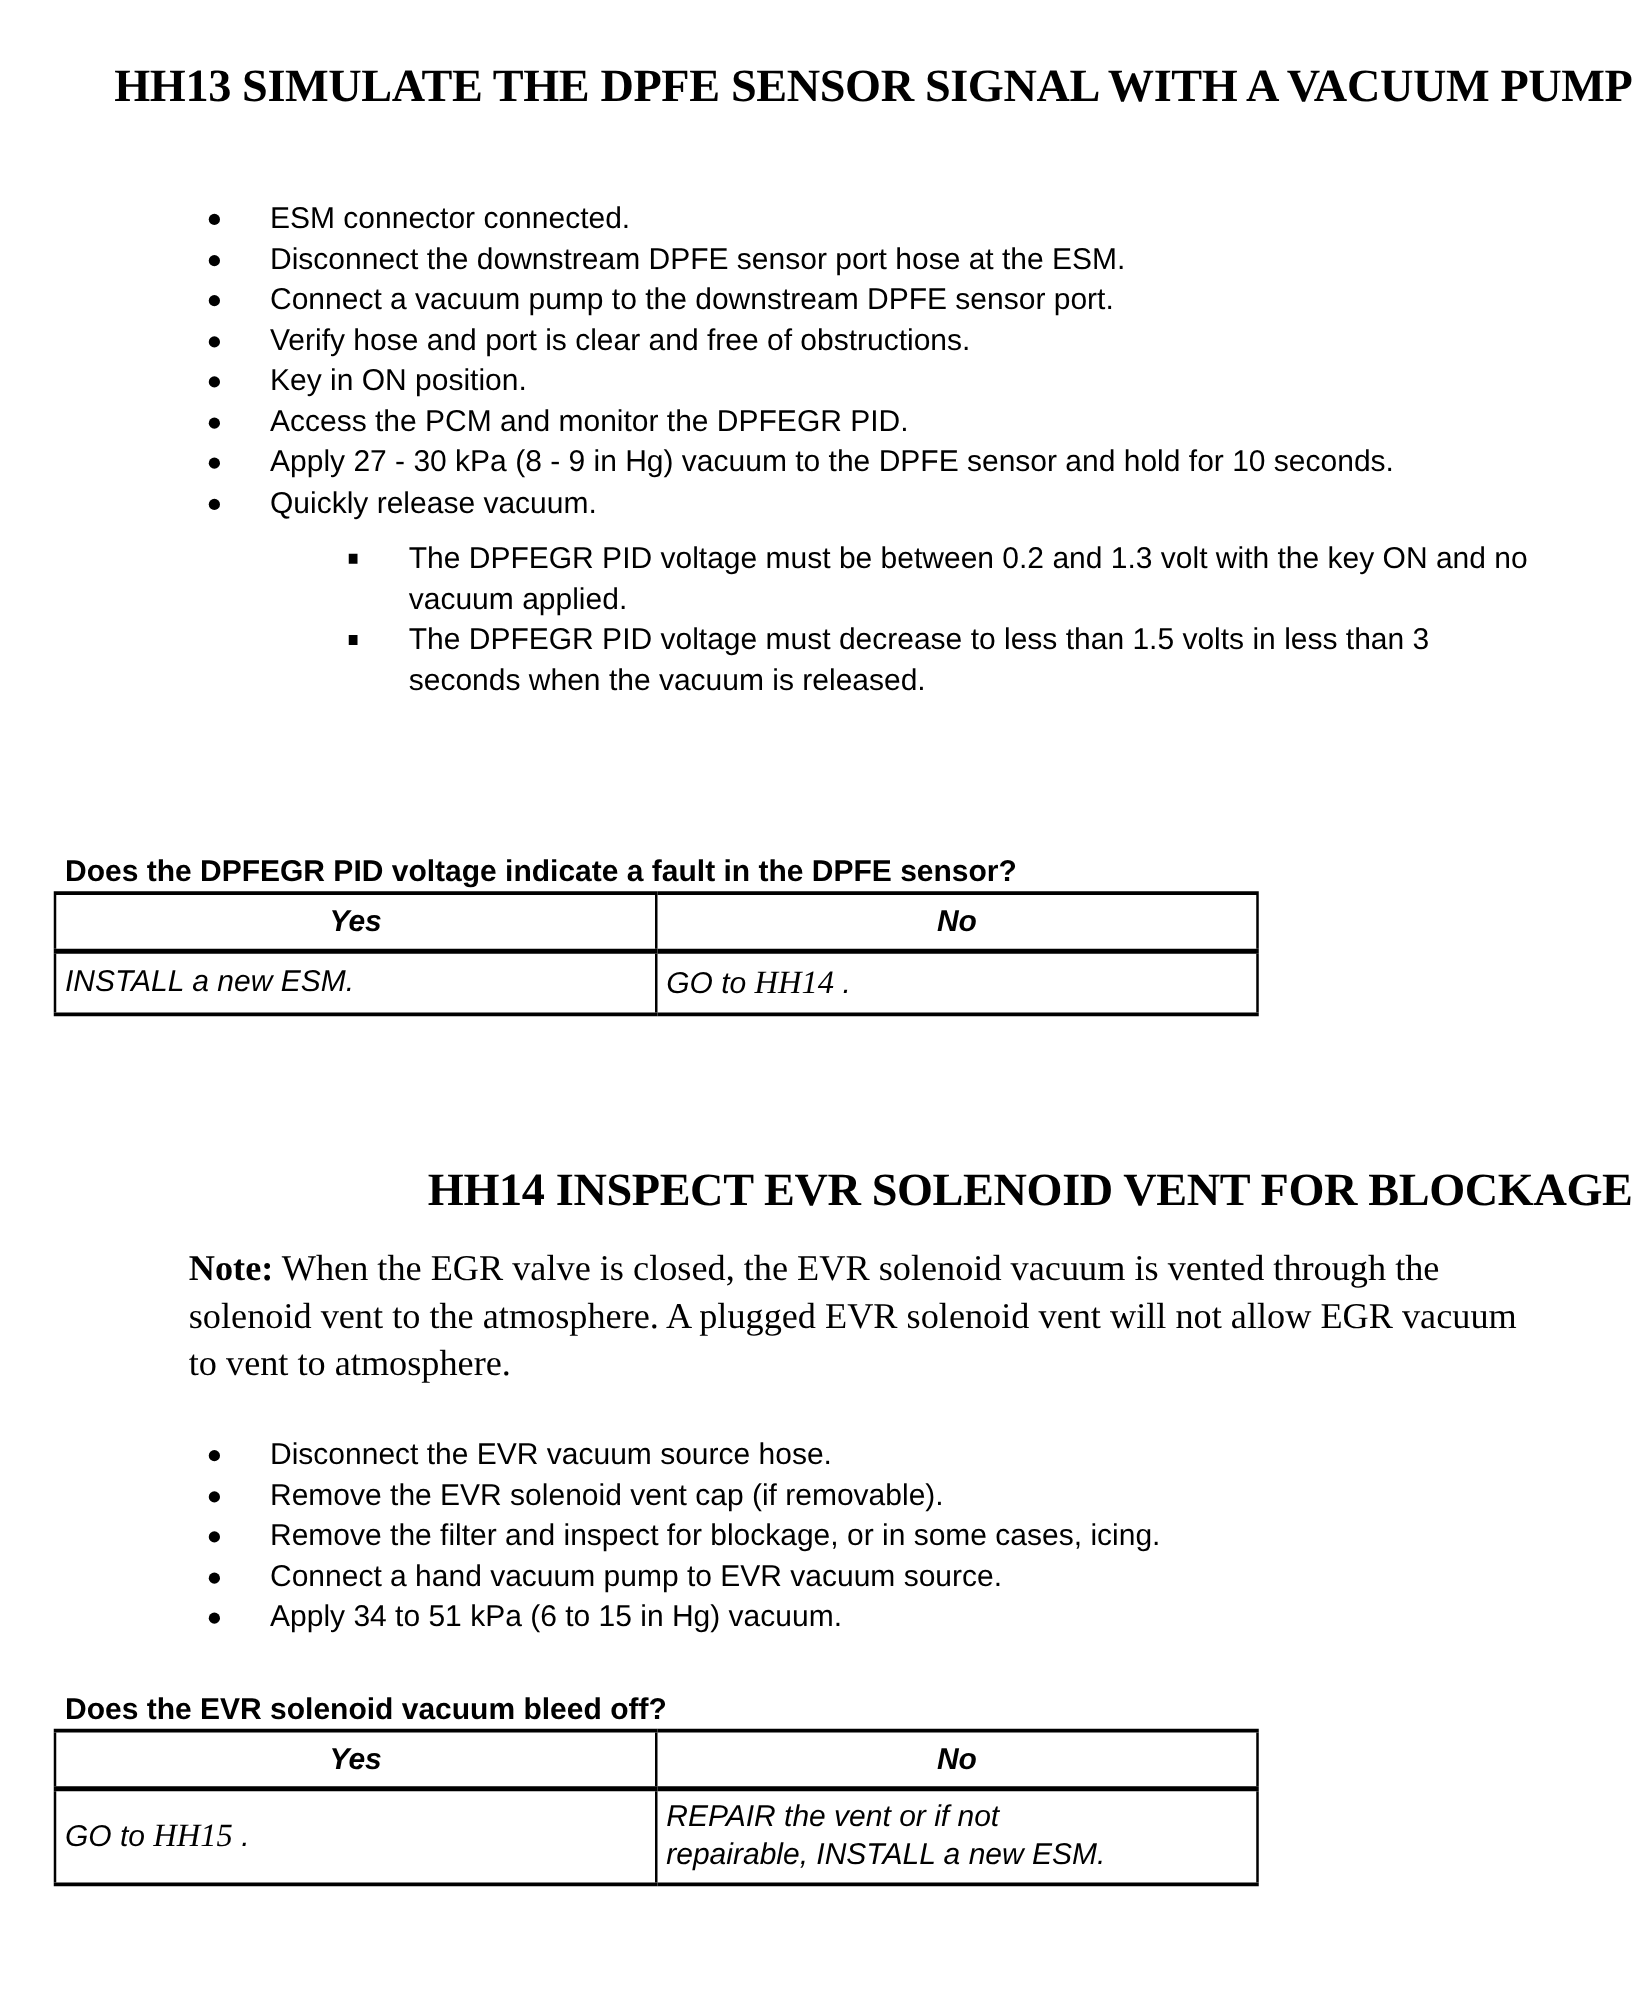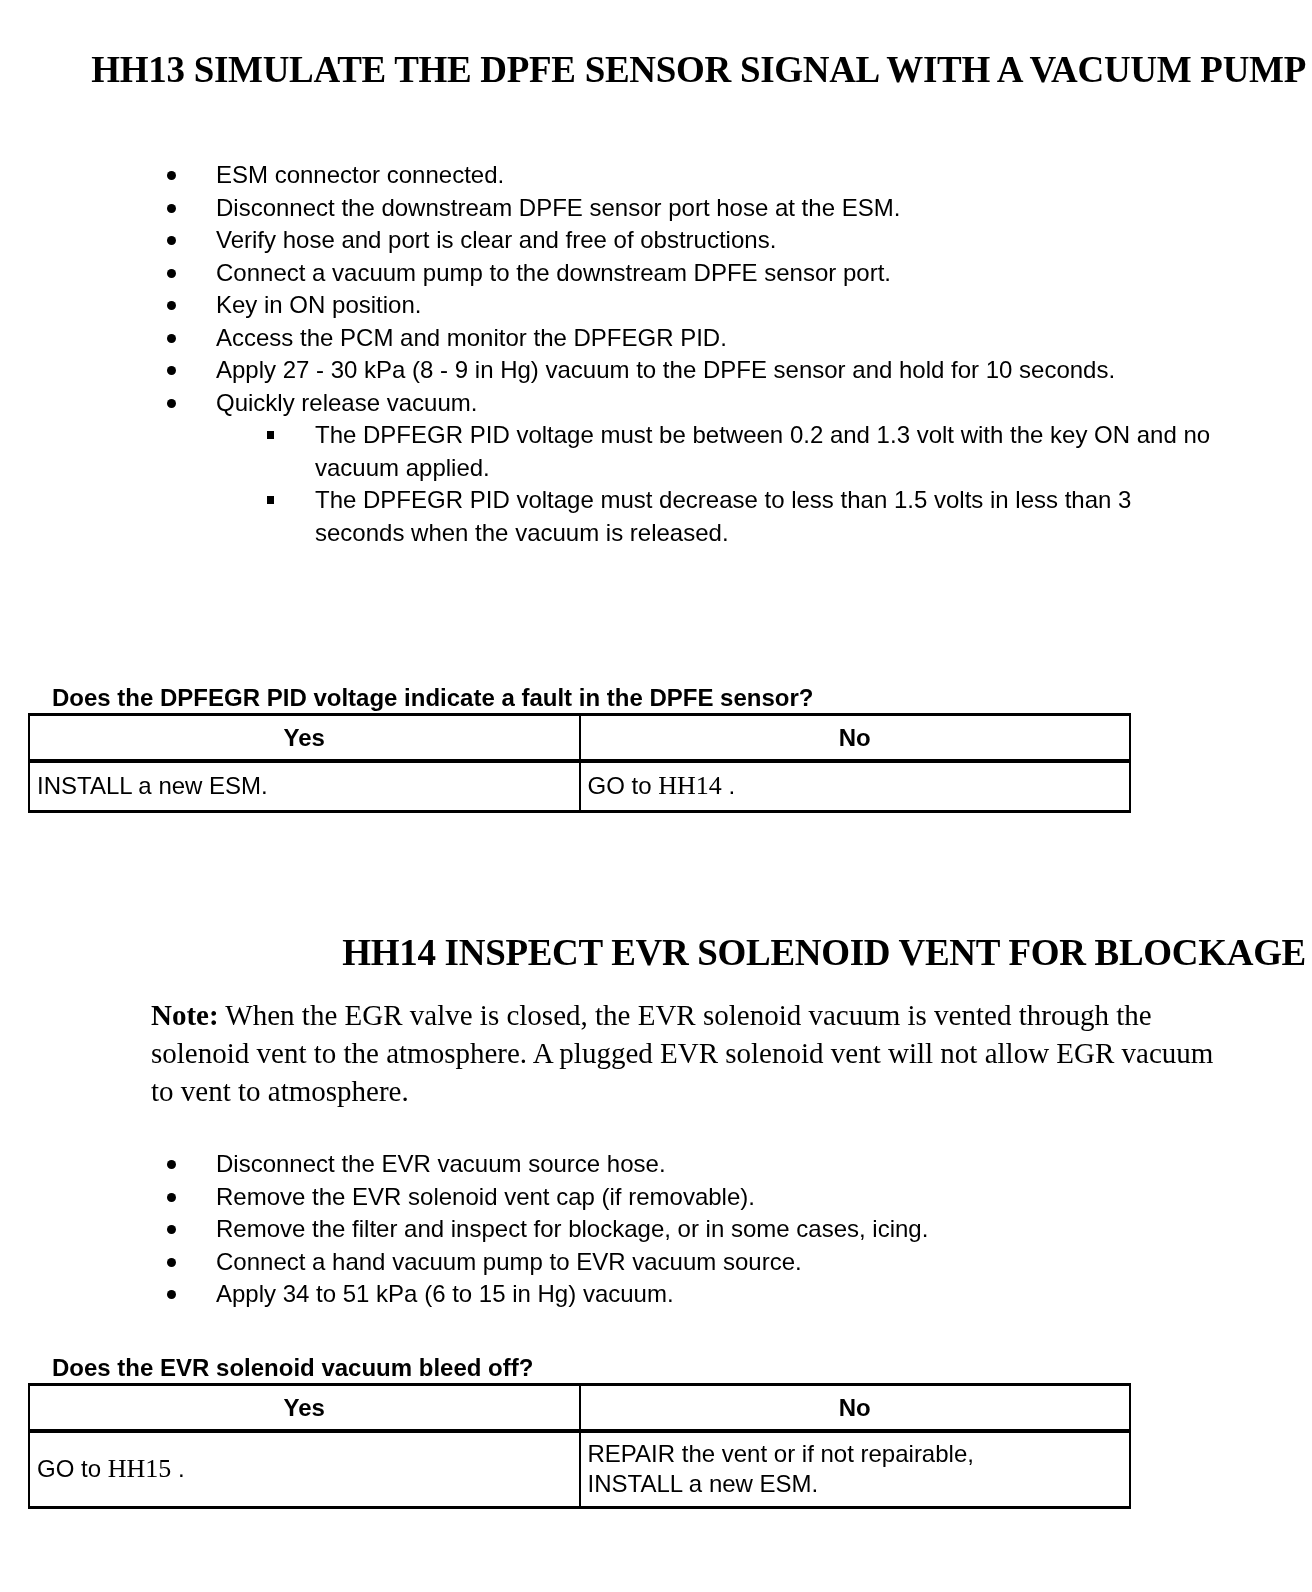--- a/index.html
+++ b/index.html
@@ -12,32 +12,32 @@
   .bullets { position: absolute; left: 0; margin: 0; padding: 0; list-style: none; }
   .bullets li {
     position: relative; padding-left: 216px;
     font-family: "Liberation Sans", sans-serif; font-size: 24px; line-height: 32.5px;
     width: 1000px;
   }
   .bullets li .dot {
     position: absolute; left: 167px; top: 12px; width: 9px; height: 9px;
     border-radius: 50%; background: #000;
   }
-  .sub { margin: 0; padding: 0; list-style: none; }
+  .sub { margin: 12px; padding: 0; list-style: none; }
   .sub li { padding-left: 315px; width: 910px; margin-left: -216px; }
   .sub li .sq {
     position: absolute; left: 267px; top: 12px; width: 7px; height: 8px; background: #000;
   }
   .question {
     position: absolute; left: 52px; margin: 0;
     font-family: "Liberation Sans", sans-serif; font-weight: bold; font-size: 24px; line-height: 28px;
   }
   table.decision {
-    position: absolute; left: 28px; width: 1103px; border-collapse: collapse;
-    font-family: "Liberation Sans", sans-serif; font-size: 24px;
+    position: absolute; left: 43px; width: 964px; border-collapse: collapse;
+    font-family: "Liberation Sans", sans-serif; font-size: 24px; font-style: italic;
   }
   table.decision th, table.decision td {
     border-left: 2px solid #000; border-right: 2px solid #000;
     width: 50%; padding: 0 7px; vertical-align: middle;
   }
   table.decision th { border-top: 3px solid #000; border-bottom: 4px solid #000; font-weight: bold; text-align: center; height: 43px; }
   table.decision td { border-bottom: 3px solid #000; text-align: left; line-height: 30px; }
   .ref { font-family: "Liberation Serif", serif; font-size: 26px; }
   .note {
     position: absolute; left: 151px; width: 1080px; margin: 0;
@@ -46,22 +46,22 @@
   .note b { font-weight: bold; margin-top: 36px; }
 </style>
 </head>
 <body>
 
 <h1 class="h-title" style="top:30px; width:1230px;">HH13 SIMULATE THE DPFE SENSOR SIGNAL WITH A VACUUM PUMP</h1>
 
 <ul class="bullets" style="top:159px;">
   <li><span class="dot"></span><span>ESM connector connected.</span></li>
   <li><span class="dot"></span><span>Disconnect the downstream DPFE sensor port hose at the ESM.</span></li>
+  <li><span class="dot"></span><span>Connect a vacuum pump to the downstream DPFE sensor port.</span></li>
   <li><span class="dot"></span><span>Verify hose and port is clear and free of obstructions.</span></li>
-  <li><span class="dot"></span><span>Connect a vacuum pump to the downstream DPFE sensor port.</span></li>
   <li><span class="dot"></span><span>Key in ON position.</span></li>
   <li><span class="dot"></span><span>Access the PCM and monitor the DPFEGR PID.</span></li>
   <li style="width:920px;"><span class="dot"></span><span>Apply 27 - 30 kPa (8 - 9 in Hg) vacuum to the DPFE sensor and hold for 10 seconds.</span></li>
   <li><span class="dot"></span><span>Quickly release vacuum.</span>
     <ul class="sub">
       <li style="position:relative;"><span class="sq"></span><span>The DPFEGR PID voltage must be between 0.2 and 1.3 volt with the key ON and no vacuum applied.</span></li>
       <li style="position:relative;"><span class="sq"></span><span>The DPFEGR PID voltage must decrease to less than 1.5 volts in less than 3 seconds when the vacuum is released.</span></li>
     </ul>
   </li>
 </ul>

